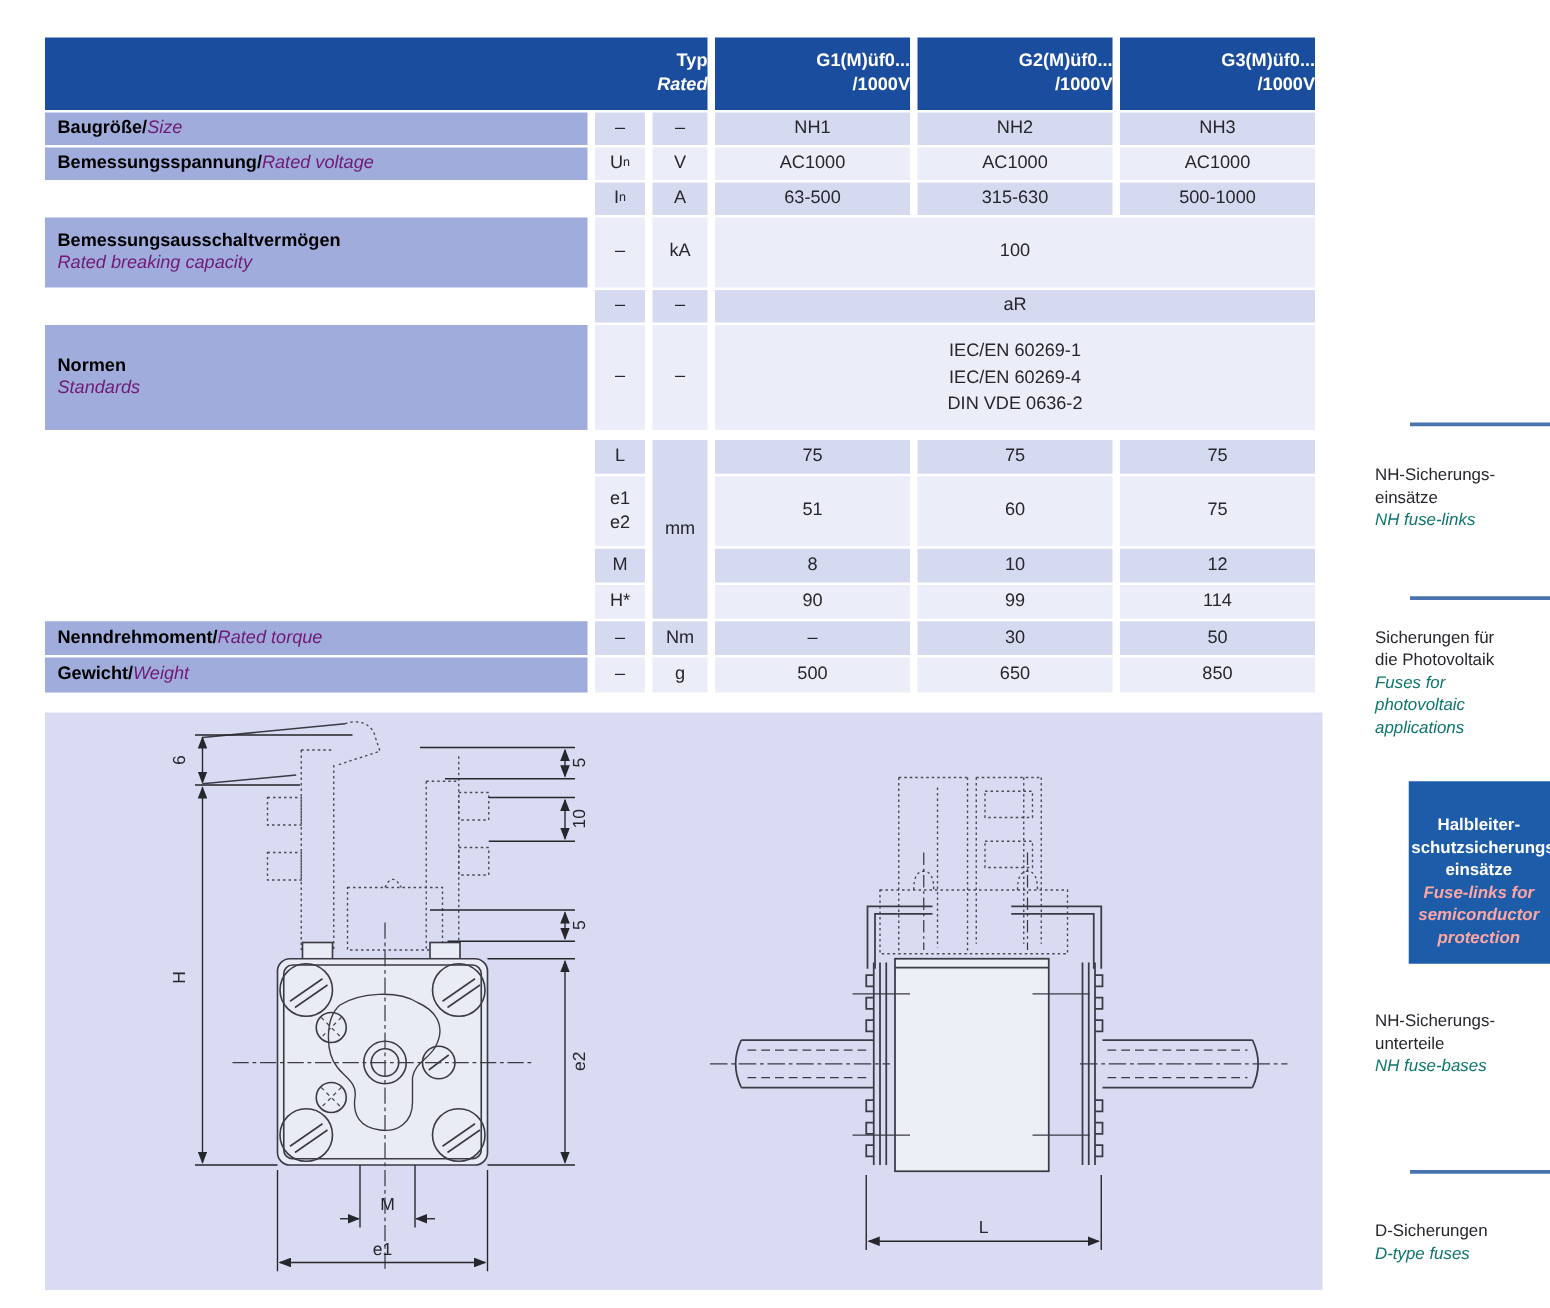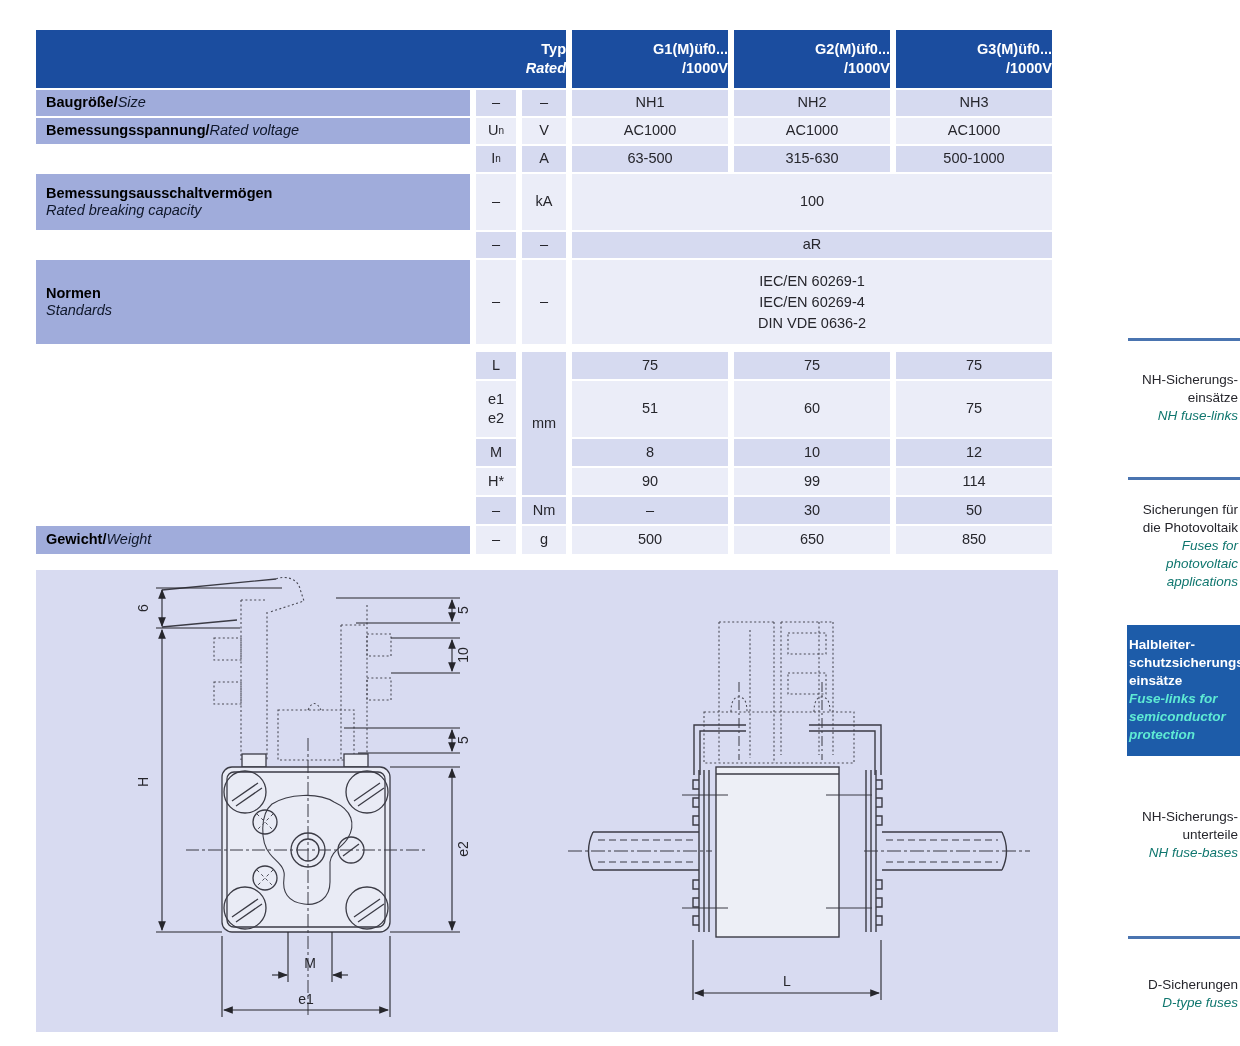--- a/index.html
+++ b/index.html
@@ -13,39 +13,39 @@
         gap:2px 6px;font-size:14.5px;}
   .c{display:flex;align-items:center;justify-content:center;text-align:center;line-height:1.2;}
   .lab{justify-content:flex-start;padding-left:10px;background:#A0ACDB;}
   .lab2{flex-direction:column;align-items:flex-start;justify-content:center;}
   .d{background:#D6DAF0;}
   .l{background:#EBEDF8;}
   .h{background:#1B4D9F;color:#ffffff;font-weight:700;}
   .hleft{flex-direction:column;align-items:flex-end;justify-content:center;padding-left:10px;line-height:19px;}
   .col2{flex-direction:column;line-height:19px;align-items:flex-end;}
   .de{font-weight:600;color:#000000;}
-  .en{font-style:italic;color:#0f172a;}
+  .en{font-style:italic;color:#701a75;}
   .h .en{color:#ffffff;}
   sub{font-size:10px;line-height:0;}
   .std{flex-direction:column;line-height:21px;}
   .sym2{flex-direction:column;line-height:19px;}
 
   
   .panel{position:absolute;left:36px;top:570px;width:1022px;height:462px;background:#D8DBF1;}
   .panel svg{position:absolute;top:0;}
   text{font-family:"Liberation Sans",sans-serif;font-size:14px;fill:#26262C;}
 
   
   .sidebar{position:absolute;left:1100px;top:0;width:140px;height:1046px;}
   .rule{position:absolute;left:28px;right:0;height:3px;background:#4A74B0;}
-  .nav{position:absolute;left:0;right:2px;text-align:right;font-size:13.5px;line-height:18px;color:#26262C;cursor:pointer;}
+  .nav{position:absolute;left:0;right:2px;font-size:13.5px;line-height:18px;color:#26262C;cursor:pointer;}
   .nav .en{font-style:italic;color:#0f766e;}
   .navbox{position:absolute;left:27px;right:0;background:#1D5CA9;color:#ffffff;font-weight:700;
-          text-align:left;padding:11px 3px 12px 2px;font-size:13.5px;line-height:18px;cursor:pointer;}
-  .navbox .en{font-style:italic;color:#5eead4;}
+          text-align:center;padding:26px 3px 12px 2px;font-size:13.5px;line-height:18px;cursor:pointer;}
+  .navbox .en{font-style:italic;color:#fca5a5;}
 </style>
 </head>
 <body>
 
 <div class="spec">
 
   <div class="c h hleft" style="grid-area:1/1/2/4">
     <span>Typ</span>
     <span class="en">Rated</span>
   </div>
@@ -135,20 +135,24 @@
   <div class="c d" style="grid-area:11/2">M</div>
   <div class="c d" style="grid-area:11/4">8</div>
   <div class="c d" style="grid-area:11/5">10</div>
   <div class="c d" style="grid-area:11/6">12</div>
 
   <div class="c l" style="grid-area:12/2">H*</div>
   <div class="c l" style="grid-area:12/4">90</div>
   <div class="c l" style="grid-area:12/5">99</div>
   <div class="c l" style="grid-area:12/6">114</div>
 
+  <div class="c lab" style="grid-area:13/1">
+    <span class="de">Nenndrehmoment/</span>
+      <span class="en">Rated torque</span>
+  </div>
   <div class="c d" style="grid-area:13/2">–</div>
   <div class="c d" style="grid-area:13/3">Nm</div>
   <div class="c d" style="grid-area:13/4">–</div>
   <div class="c d" style="grid-area:13/5">30</div>
   <div class="c d" style="grid-area:13/6">50</div>
 
   <div class="c lab" style="grid-area:14/1">
     <span class="de">Gewicht/</span>
       <span class="en">Weight</span>
   </div>

